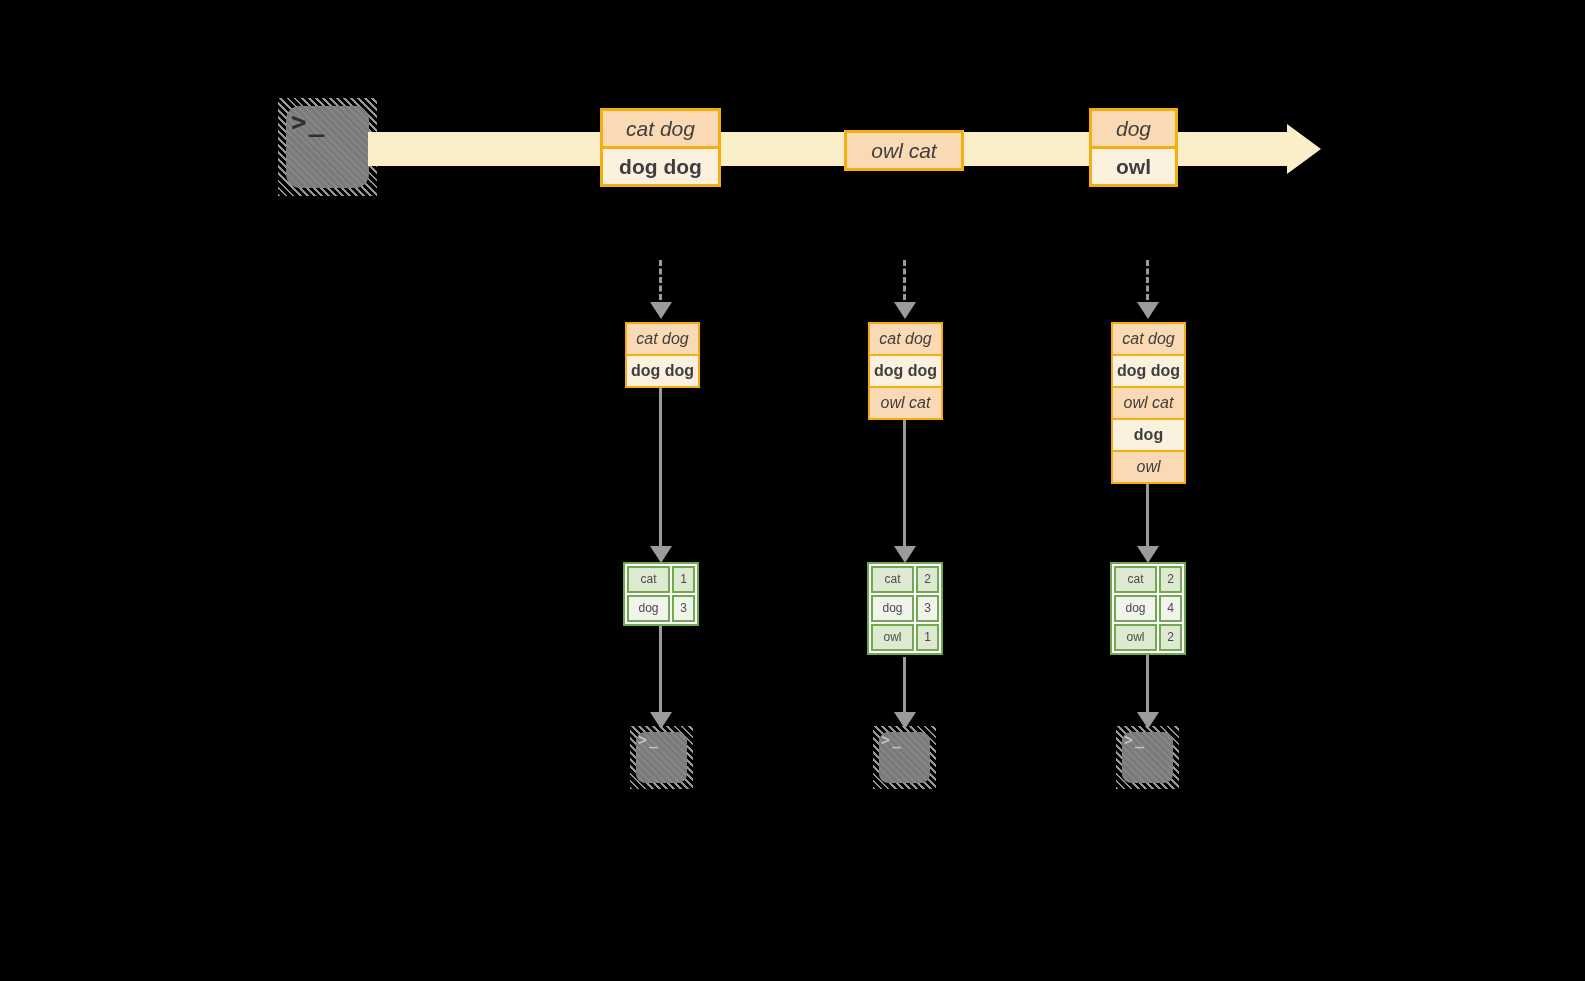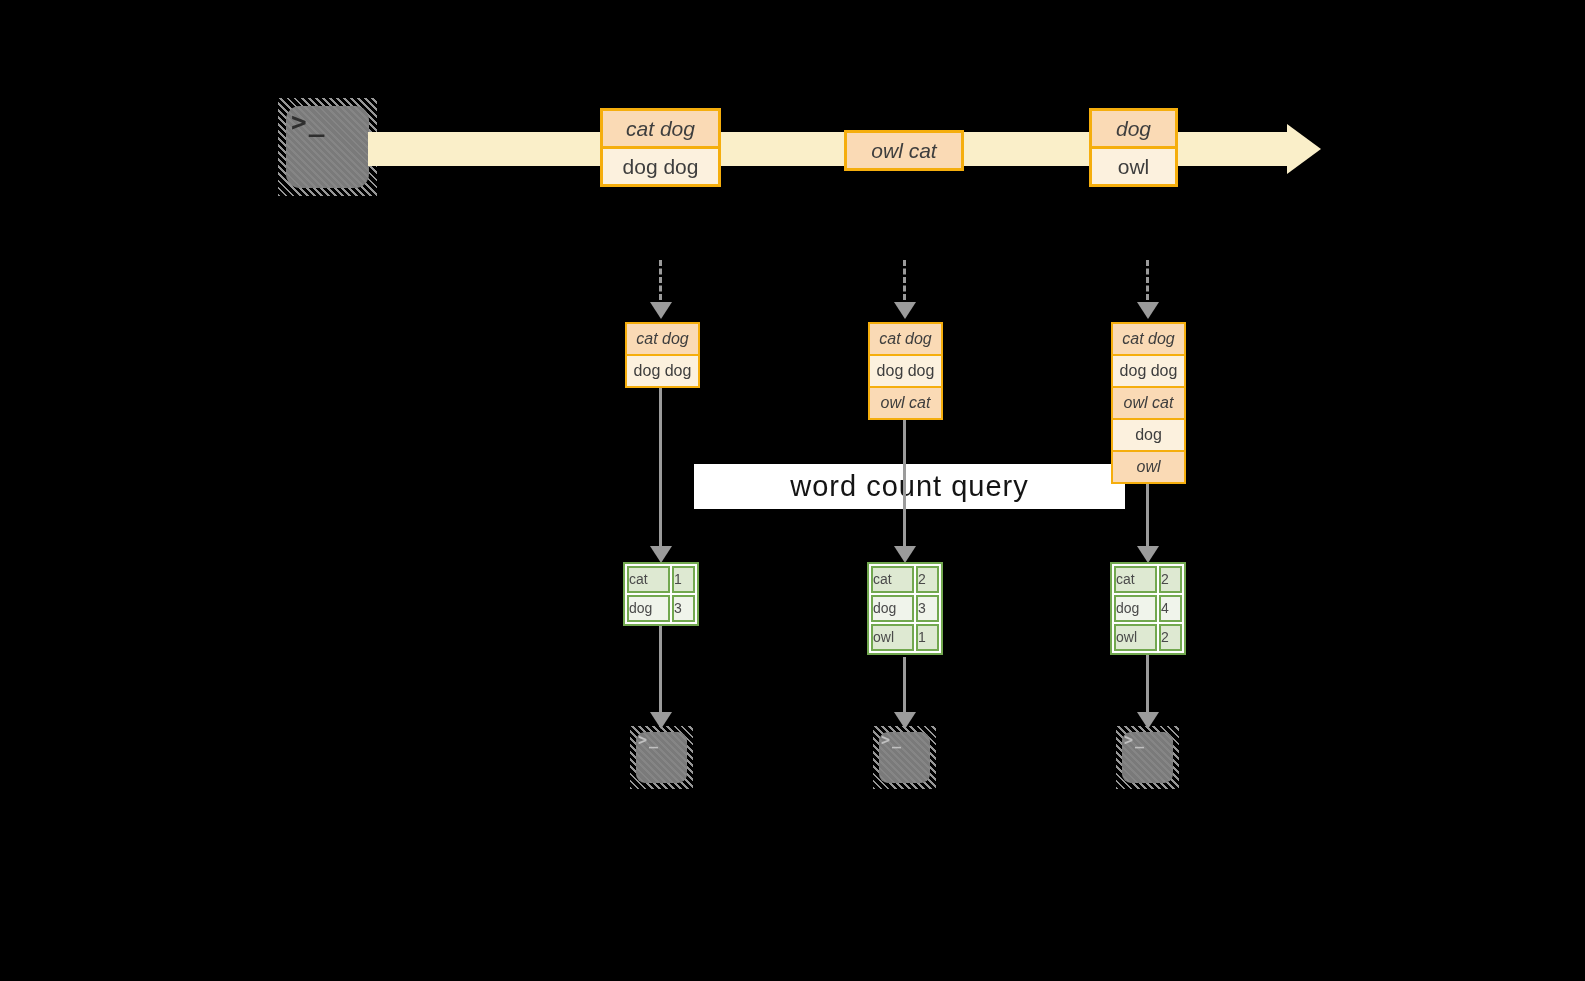--- a/index.html
+++ b/index.html
@@ -40,21 +40,21 @@
     border-top:3px solid #f5ae0d;
   }
   .msgbox .mrow:first-child{border-top:none;}
   .stack{position:absolute;border:2px solid #f5ae0d;background:#fcf1de;z-index:4;width:71px;}
   .stack .mrow{
     height:30px;line-height:30px;text-align:center;font-size:16px;color:#3e3e3e;
     border-top:2px solid #f5ae0d;
   }
   .stack .mrow:first-child{border-top:none;}
   .fill-a{background:#fadab5;font-style:italic;}
-  .fill-b{background:#fcf1de;}
+  .fill-b{background:#fcf1de;font-weight:bold;}
   
   .vline{position:absolute;width:3px;background:#9b9b9b;z-index:3;}
   .vdash{position:absolute;width:0;border-left:3px dashed #9b9b9b;z-index:3;}
   .head-down{
     position:absolute;width:0;height:0;z-index:3;
     border-left:11px solid rgba(0,0,0,0);border-right:11px solid rgba(0,0,0,0);
     border-top:17px solid #9b9b9b;
   }
   
   .query-band{
@@ -62,21 +62,21 @@
     display:flex;align-items:center;justify-content:center;
   }
   .query-band span{font-size:29px;font-weight:400;letter-spacing:1px;color:#141414;}
   
   .counts{
     position:absolute;z-index:4;background:#ffffff;border:2px solid #72a84f;padding:2px;
     display:grid;grid-template-columns:43px 23px;gap:2px;box-sizing:content-box;
   }
   .counts .cell{
     box-sizing:border-box;border:2px solid #72a84f;height:27px;line-height:23px;
-    font-size:14px;color:#4a4a4a;
+    text-align:center;font-size:12px;color:#4a4a4a;
   }
   .gfill-a{background:#dee9d2;}
   .gfill-b{background:#f0f4eb;}
 </style>
 </head>
 <body>
 
 <div id="canvas">
 
   <div class="terminal term-src">
@@ -116,23 +116,20 @@
     <div class="mrow fill-a">owl cat</div>
   </div>
   <div class="stack" style="left:1111px;top:322px;">
     <div class="mrow fill-a">cat dog</div>
     <div class="mrow fill-b">dog dog</div>
     <div class="mrow fill-a">owl cat</div>
     <div class="mrow fill-b">dog</div>
     <div class="mrow fill-a">owl</div>
   </div>
 
-  <div class="query-band">
-    <span>word count query</span>
-  </div>
 
   <div class="vline" style="left:659px;top:386px;height:160px;"></div>
   <div class="head-down" style="left:650px;top:546px;"></div>
   <div class="vline" style="left:903px;top:418px;height:128px;"></div>
   <div class="head-down" style="left:894px;top:546px;"></div>
   <div class="vline" style="left:1146px;top:482px;height:64px;"></div>
   <div class="head-down" style="left:1137px;top:546px;"></div>
 
   <div class="counts" style="left:623px;top:562px;">
     <div class="cell gfill-a">cat</div>

